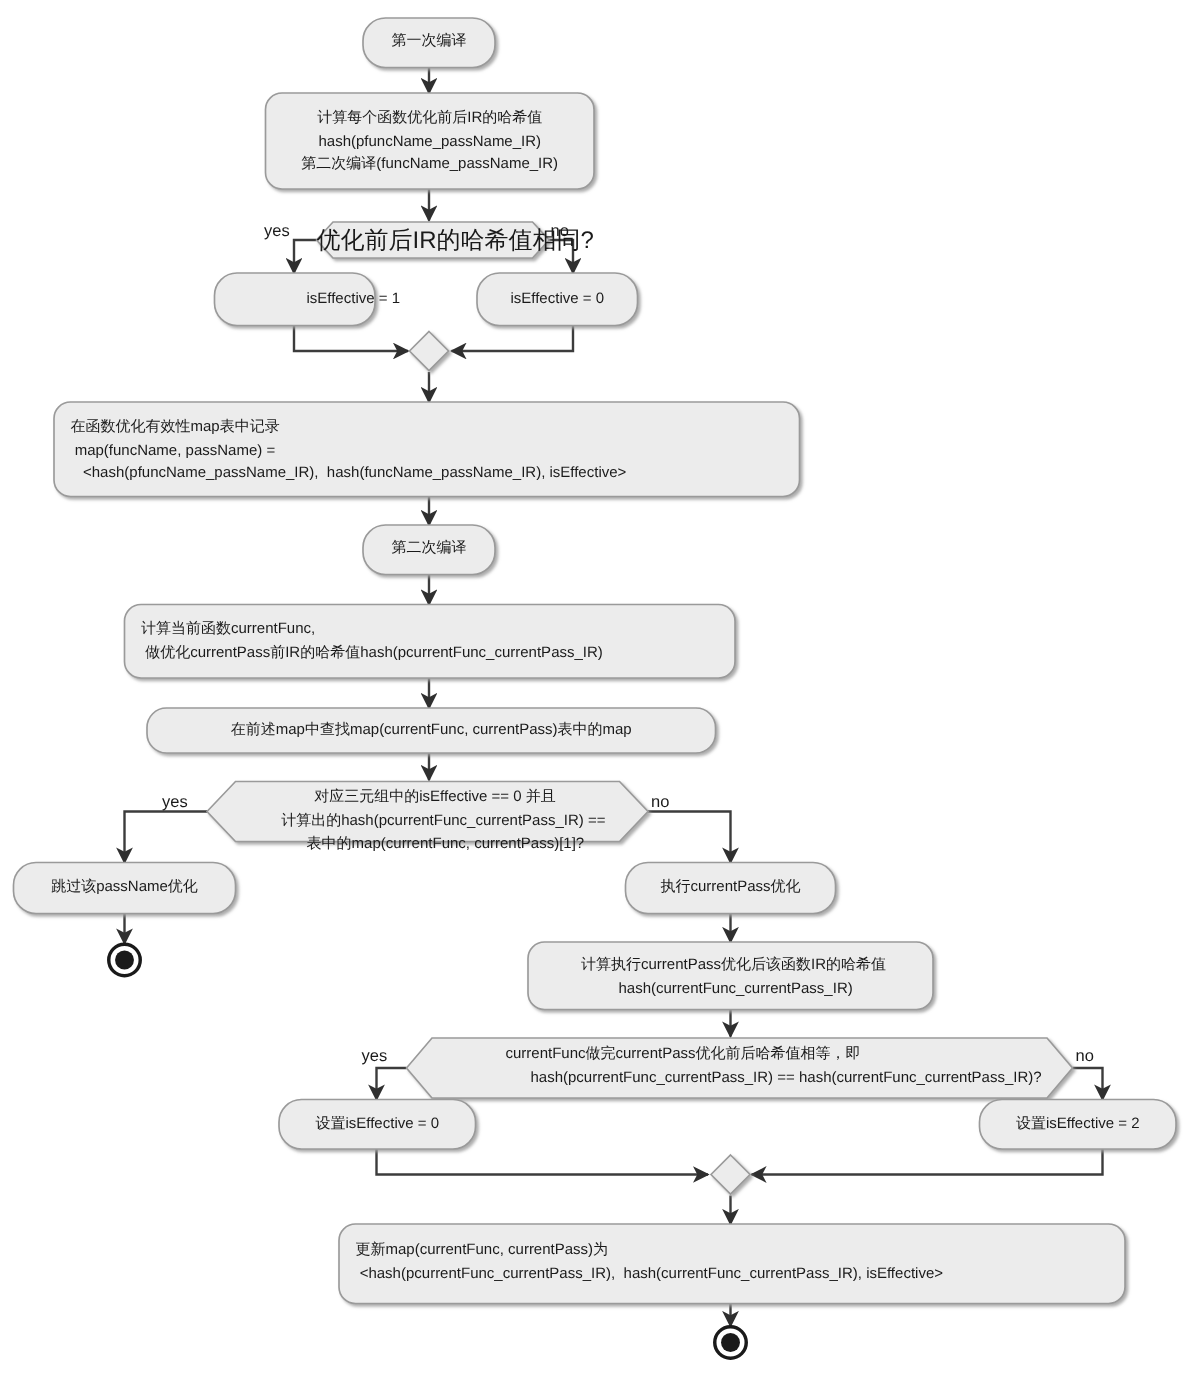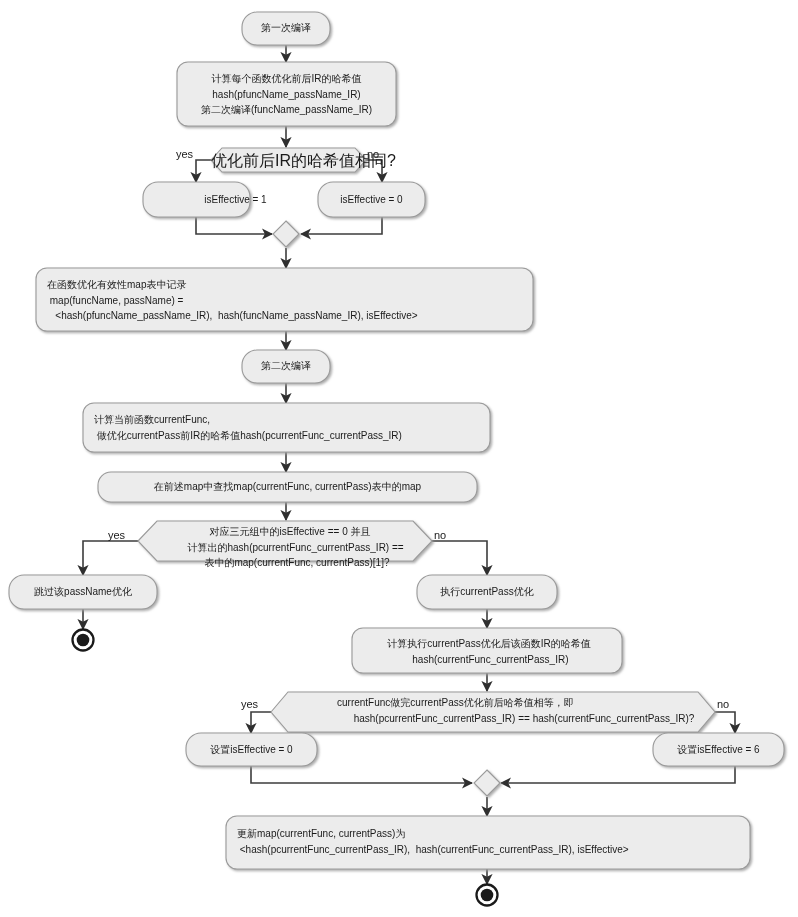--- a/index.html
+++ b/index.html
@@ -96,21 +96,21 @@
   <div class="node-text" style="left:160px;top:524px;width:260px;text-align:center;">对应三元组中的isEffective == 0 并且
     计算出的hash(pcurrentFunc_currentPass_IR) ==
      表中的map(currentFunc, currentPass)[1]?</div>
   <div class="node-text" style="left:9px;top:584px;width:148px;text-align:center;">跳过该passName优化</div>
   <div class="node-text" style="left:417px;top:584px;width:140px;text-align:center;">执行currentPass优化</div>
   <div class="node-text" style="left:363px;top:636px;width:252px;text-align:center;">计算执行currentPass优化后该函数IR的哈希值
  hash(currentFunc_currentPass_IR)</div>
   <div class="node-text" style="left:291px;top:695px;width:410px;text-align:left;margin-left:46px;">currentFunc做完currentPass优化前后哈希值相等，即
       hash(pcurrentFunc_currentPass_IR) == hash(currentFunc_currentPass_IR)?</div>
   <div class="node-text" style="left:186px;top:742px;width:131px;text-align:center;">设置isEffective = 0</div>
-  <div class="node-text" style="left:653px;top:742px;width:131px;text-align:center;">设置isEffective = 6</div>
+  <div class="node-text" style="left:653px;top:742px;width:131px;text-align:center;">设置isEffective = 2</div>
   <div class="node-text" style="left:237px;top:826px;width:505px;text-align:left;">更新map(currentFunc, currentPass)为
  &lt;hash(pcurrentFunc_currentPass_IR),  hash(currentFunc_currentPass_IR), isEffective&gt;</div>
 
   <div class="edge-label" style="left:176px;top:148px;">yes</div>
   <div class="edge-label" style="left:367px;top:148px;">no</div>
   <div class="edge-label" style="left:108px;top:529px;">yes</div>
   <div class="edge-label" style="left:434px;top:529px;">no</div>
   <div class="edge-label" style="left:241px;top:698px;">yes</div>
   <div class="edge-label" style="left:717px;top:698px;">no</div>
 

